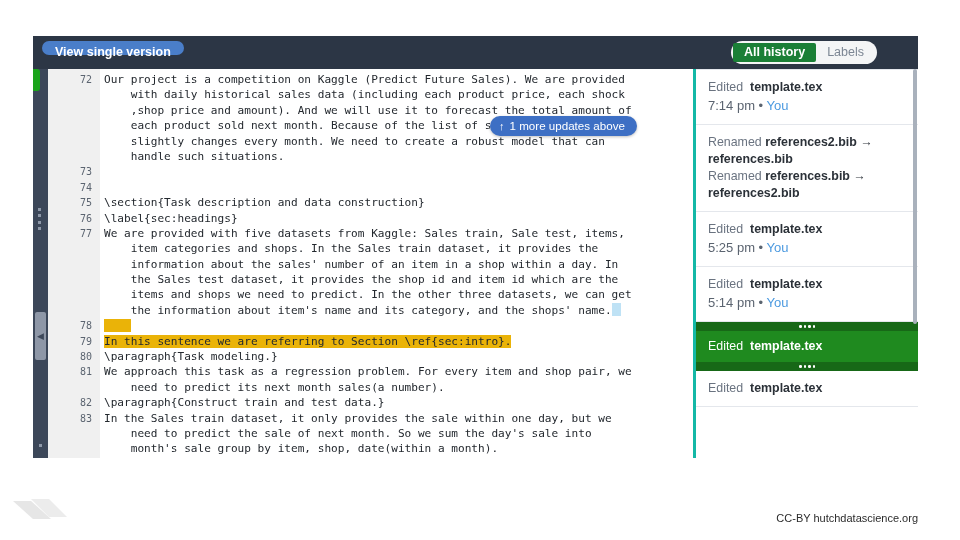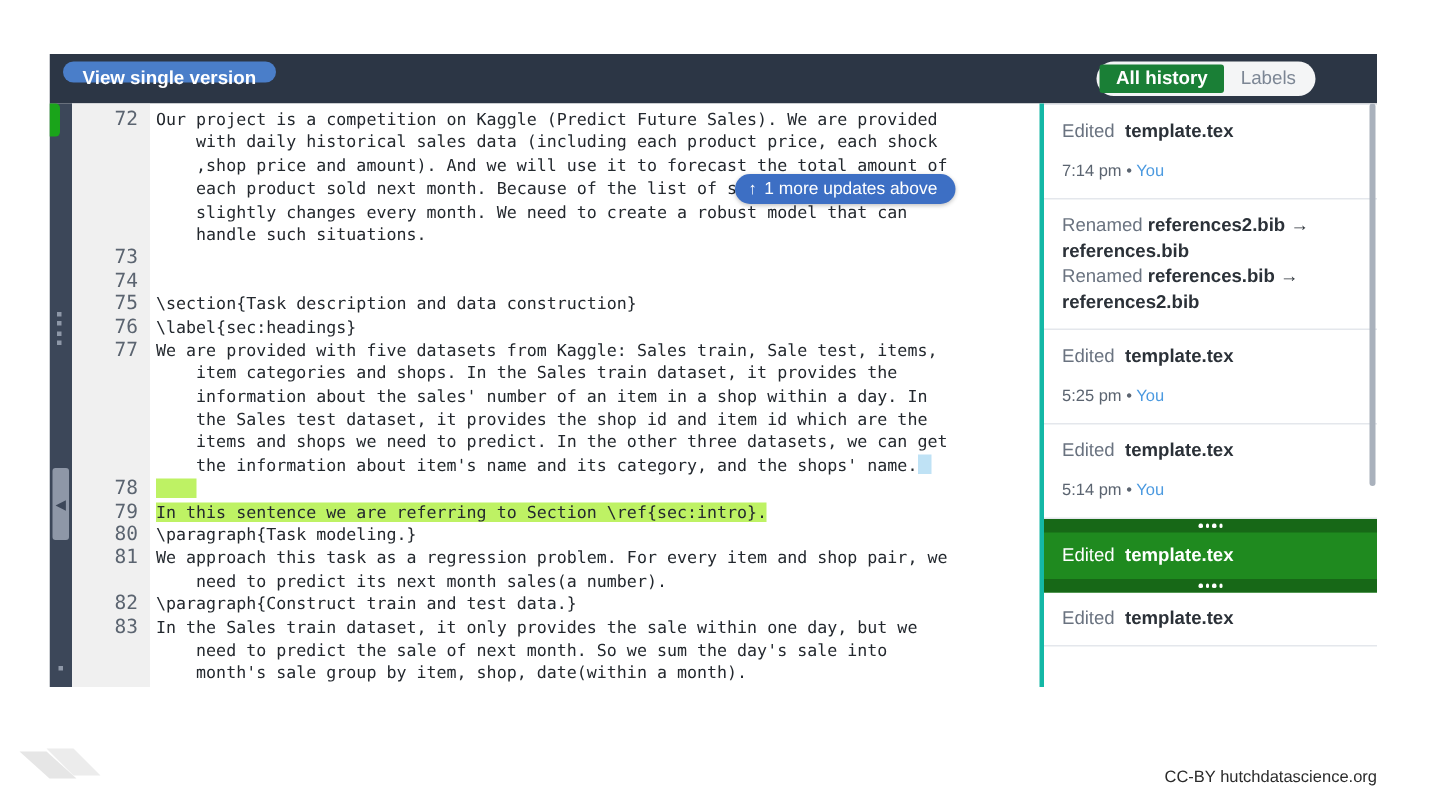--- a/index.html
+++ b/index.html
@@ -94,24 +94,24 @@
     position: absolute; left: 0; top: 3px; width: 645px;
     font-family: "DejaVu Sans Mono", monospace;
     font-size: 11.1px; line-height: 15.4px;
     color: #23282e;
     white-space: pre;
   }
   .code-line { position: relative; height: 15.4px; }
   .ln {
     position: absolute; left: 0; top: 0; width: 44px;
     text-align: right; color: #5b6470;
-    font-family: "DejaVu Sans Mono", monospace; font-size: 13px;
+    font-family: "DejaVu Sans Mono", monospace; font-size: 10px;
   }
   .lt { position: absolute; left: 56px; top: 0; }
-  .hl-added { background: #bef264; }
+  .hl-added { background: #eab308; }
   .hl-caret {
     display: inline-block; width: 9px; height: 13px;
     background: #bfe2f5; vertical-align: -2px;
   }
 
   
   #more-updates-badge {
     position: absolute; left: 442px; top: 47px;
     height: 20px; padding: 0 12px 0 9px;
     background: #3d6fc4; color: #fff;
@@ -141,21 +141,21 @@
   }
   .hist-entry.first { border-top: 1px solid #e4e7ec; }
   .hist-op-line {
     font-size: 12.4px; line-height: 17px;
     color: #5b6470; word-break: break-word;
   }
   .hist-op-line .op-label { color: #6a7380; }
   .hist-op-line .op-doc { color: #2b3138; font-weight: bold; }
   .hist-op-line .op-arrow { color: #2b3138; font-weight: bold; }
   .hist-meta {
-    font-size: 11px; line-height: 18px; color: #5b6470; margin-top: 9px;
+    font-size: 13px; line-height: 18px; color: #5b6470; margin-top: 1px;
   }
   .hist-meta .who { color: #4c9ae0; }
   .hist-meta .dot { color: #5b6470; }
 
   .hist-entry.selected {
     background: #1f8a1f;
     border-bottom: none;
   }
   .hist-entry.selected .hist-op-line .op-label,
   .hist-entry.selected .hist-op-line .op-doc,

